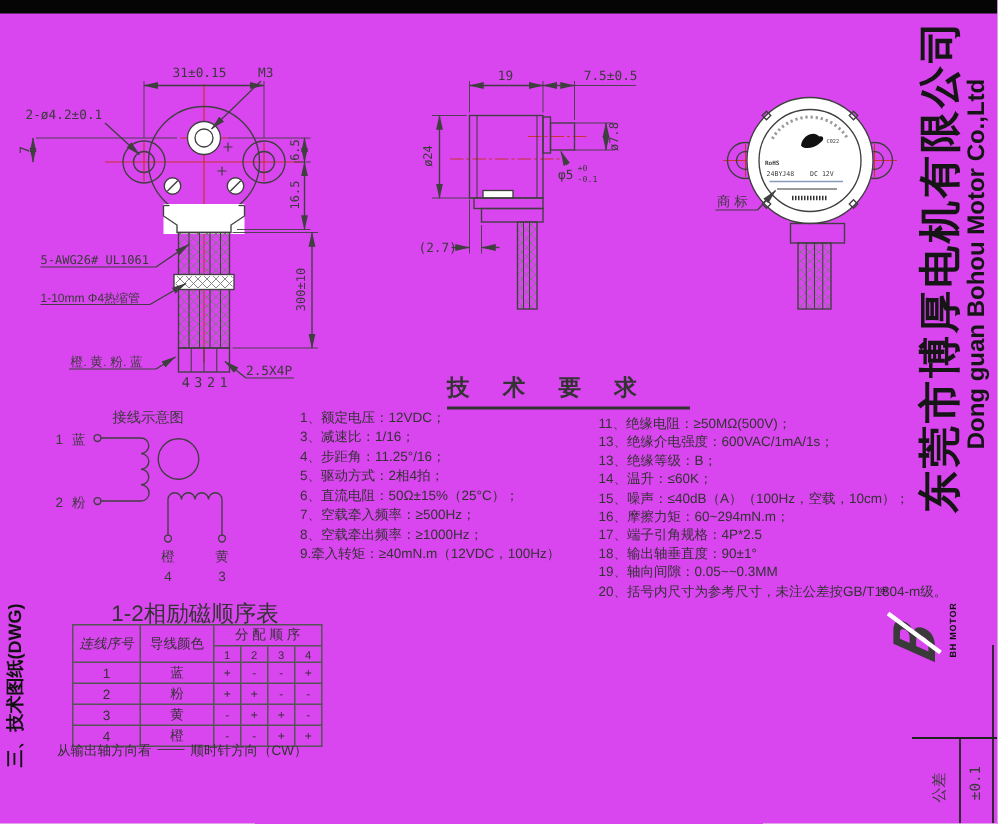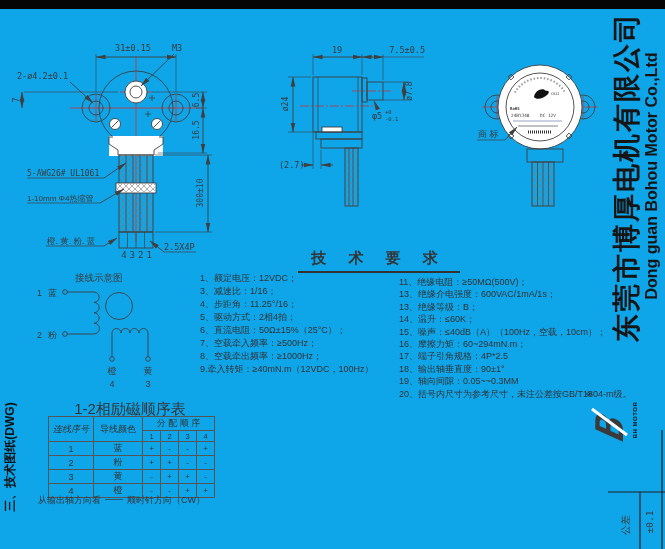--- a/index.html
+++ b/index.html
@@ -1,22 +1,22 @@
 <!DOCTYPE html>
 <html><head>
 <meta charset="utf-8">
 <style>
   html,body{margin:0;padding:0;background:#e8e8e8;}
-  .page{position:relative;width:665px;height:549px;background:#0ea5e9;overflow:hidden;
+  .page{position:relative;width:665px;height:549px;background:#d946ef;overflow:hidden;
         font-family:"Liberation Sans","DejaVu Sans",sans-serif;color:#222;}
   .topbar{position:absolute;left:0;top:0;width:665px;height:9px;background:#050505;}
   svg text{font-family:"DejaVu Sans Mono","Liberation Mono",monospace;fill:#3a3a3a;}
   svg text.cjk{font-family:"Liberation Sans","DejaVu Sans",sans-serif;}
   .abs{position:absolute;}
-  .tech-title{left:298px;top:249px;width:162px;text-align:center;font-size:15px;font-weight:bold;
+  .tech-title{left:298px;top:249px;width:162px;font-size:15px;font-weight:bold;
               letter-spacing:9px;color:#333;border-bottom:2px solid #333;padding-bottom:3px;white-space:nowrap;}
   .tech-col{font-size:9px;color:#333;white-space:nowrap;}
   .tech-col div{height:13px;line-height:13px;}
   .tech-left{left:200px;top:272px;width:198px;}
   .tech-right{left:399px;top:276px;width:242px;}
   .tech-right div{height:12.4px;line-height:12.4px;}
   .tbl-title{left:48px;top:400px;width:164px;text-align:center;font-size:15px;color:#333;}
   table.exc{position:absolute;left:48px;top:416px;border-collapse:collapse;font-size:9px;color:#333;}
   table.exc td{border:1px solid #555;text-align:center;padding:0;}
   td.c-no{width:44px;font-style:italic;} td.c-col{width:48px;margin-left:24px;} td.c-s{width:17px;font-size:8px;}

